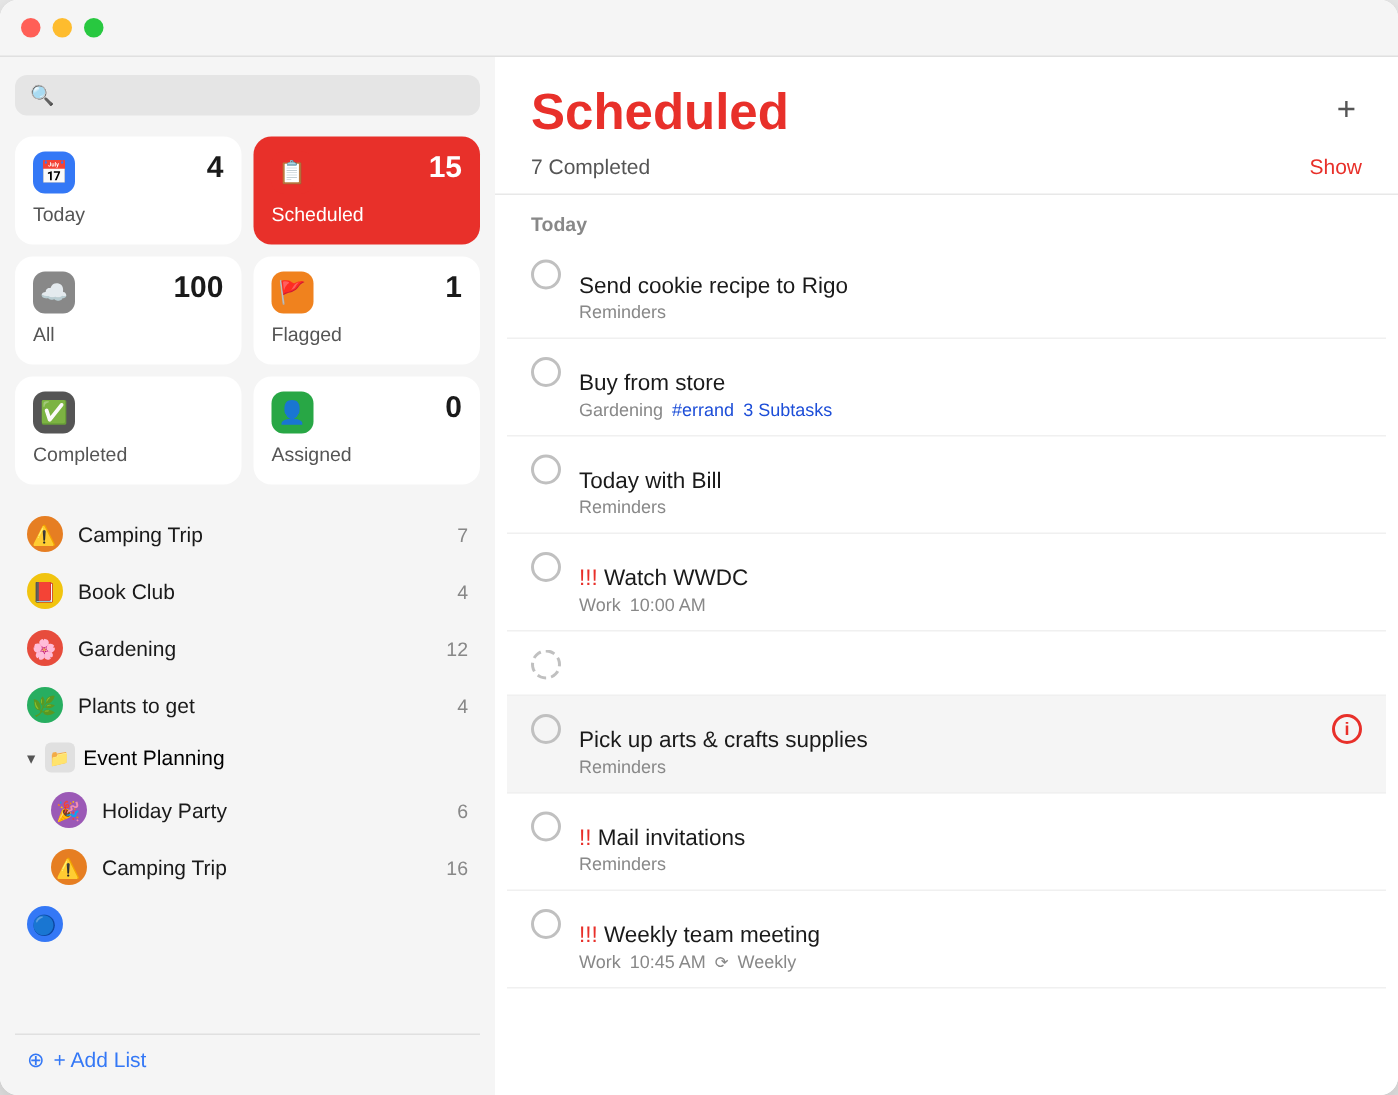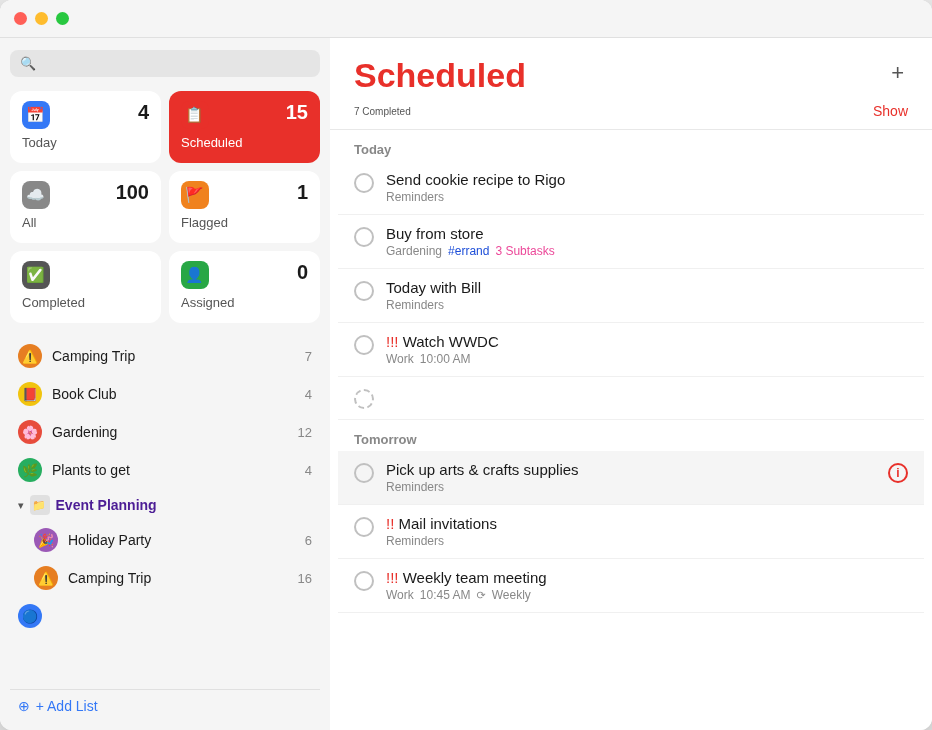--- a/index.html
+++ b/index.html
@@ -186,22 +186,22 @@
       background: #e0e0e0;
       border-radius: 4px;
       display: flex;
       align-items: center;
       justify-content: center;
       font-size: 11px;
     }
     .group-label {
       flex: 1;
       font-size: 14px;
-      font-weight: 700;
-      color: #4c1d95;
+      font-weight: 400;
+      color: #000000;
     }
     .nested-items { padding-left: 16px; }
 
     .add-list {
       display: flex;
       align-items: center;
       gap: 6px;
       padding: 8px 8px;
       cursor: pointer;
       color: #3478f6;
@@ -236,21 +236,21 @@
       padding: 4px;
     }
     .completed-bar {
       display: flex;
       justify-content: space-between;
       align-items: center;
       padding: 4px 24px 10px;
       border-bottom: 1px solid #e8e8e8;
     }
     .completed-count {
-      font-size: 10px;
+      font-size: 14px;
       color: #555;
     }
     .show-btn {
       font-size: 14px;
       color: #e8302a;
       cursor: pointer;
       font-weight: 500;
     }
     .items-list {
       flex: 1;
@@ -284,20 +284,21 @@
       margin-top: 2px;
     }
     .reminder-circle.dashed {
       border: 2px dashed #c0c0c0;
     }
     .reminder-body { flex: 1; }
     .reminder-title {
       font-size: 15px;
       color: #1a1a1a;
       font-weight: 400;
+      margin-top: 11px;
     }
     .reminder-title.priority-high::before {
       content: '!!! ';
       color: #e8302a;
     }
     .reminder-title.priority-medium::before {
       content: '!! ';
       color: #e8302a;
     }
     .reminder-subtitle {
@@ -306,21 +307,21 @@
       margin-top: 2px;
       display: flex;
       align-items: center;
       gap: 6px;
     }
     .tag-badge {
       color: #1d4ed8;
       font-size: 12px;
     }
     .subtask-badge {
-      color: #ec4899;
+      color: #1d4ed8;
       font-size: 12px;
     }
     .info-icon {
       width: 20px;
       height: 20px;
       border-radius: 50%;
       border: 2px solid #e8302a;
       color: #e8302a;
       display: flex;
       align-items: center;
@@ -515,23 +516,20 @@
               <span>10:00 AM</span>
             </div>
           </div>
         </div>
 
         <div class="reminder-item">
           <div class="reminder-circle dashed"></div>
           <div class="reminder-body"></div>
         </div>
 
-        <div class="section-header">
-          <strong>Tomorrow</strong>
-        </div>
 
         <div class="reminder-item highlighted">
           <div class="reminder-circle"></div>
           <div class="reminder-body">
             <div class="reminder-title">Pick up arts &amp; crafts supplies</div>
             <div class="reminder-subtitle">
               <span>Reminders</span>
             </div>
           </div>
           <div class="info-icon">i</div>

